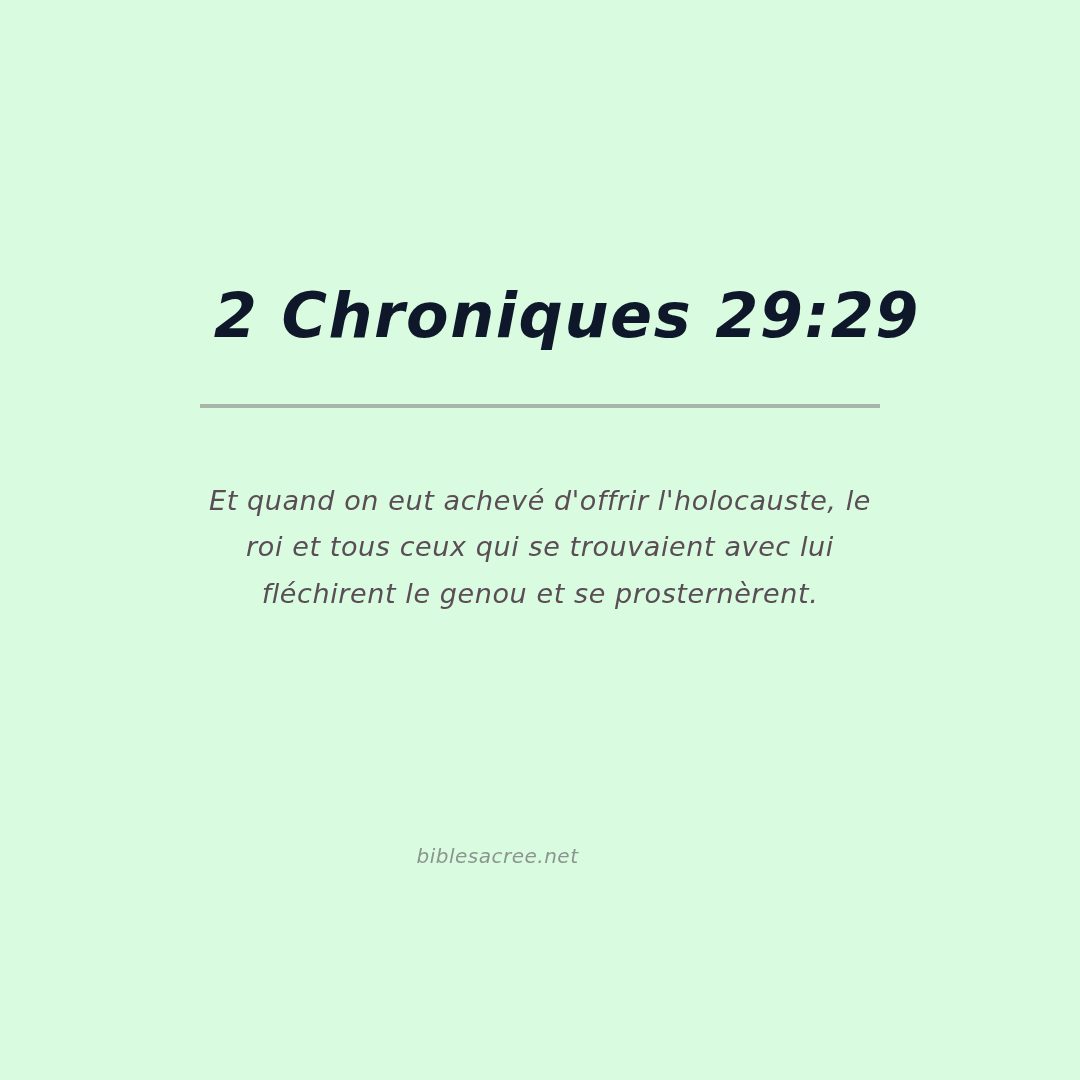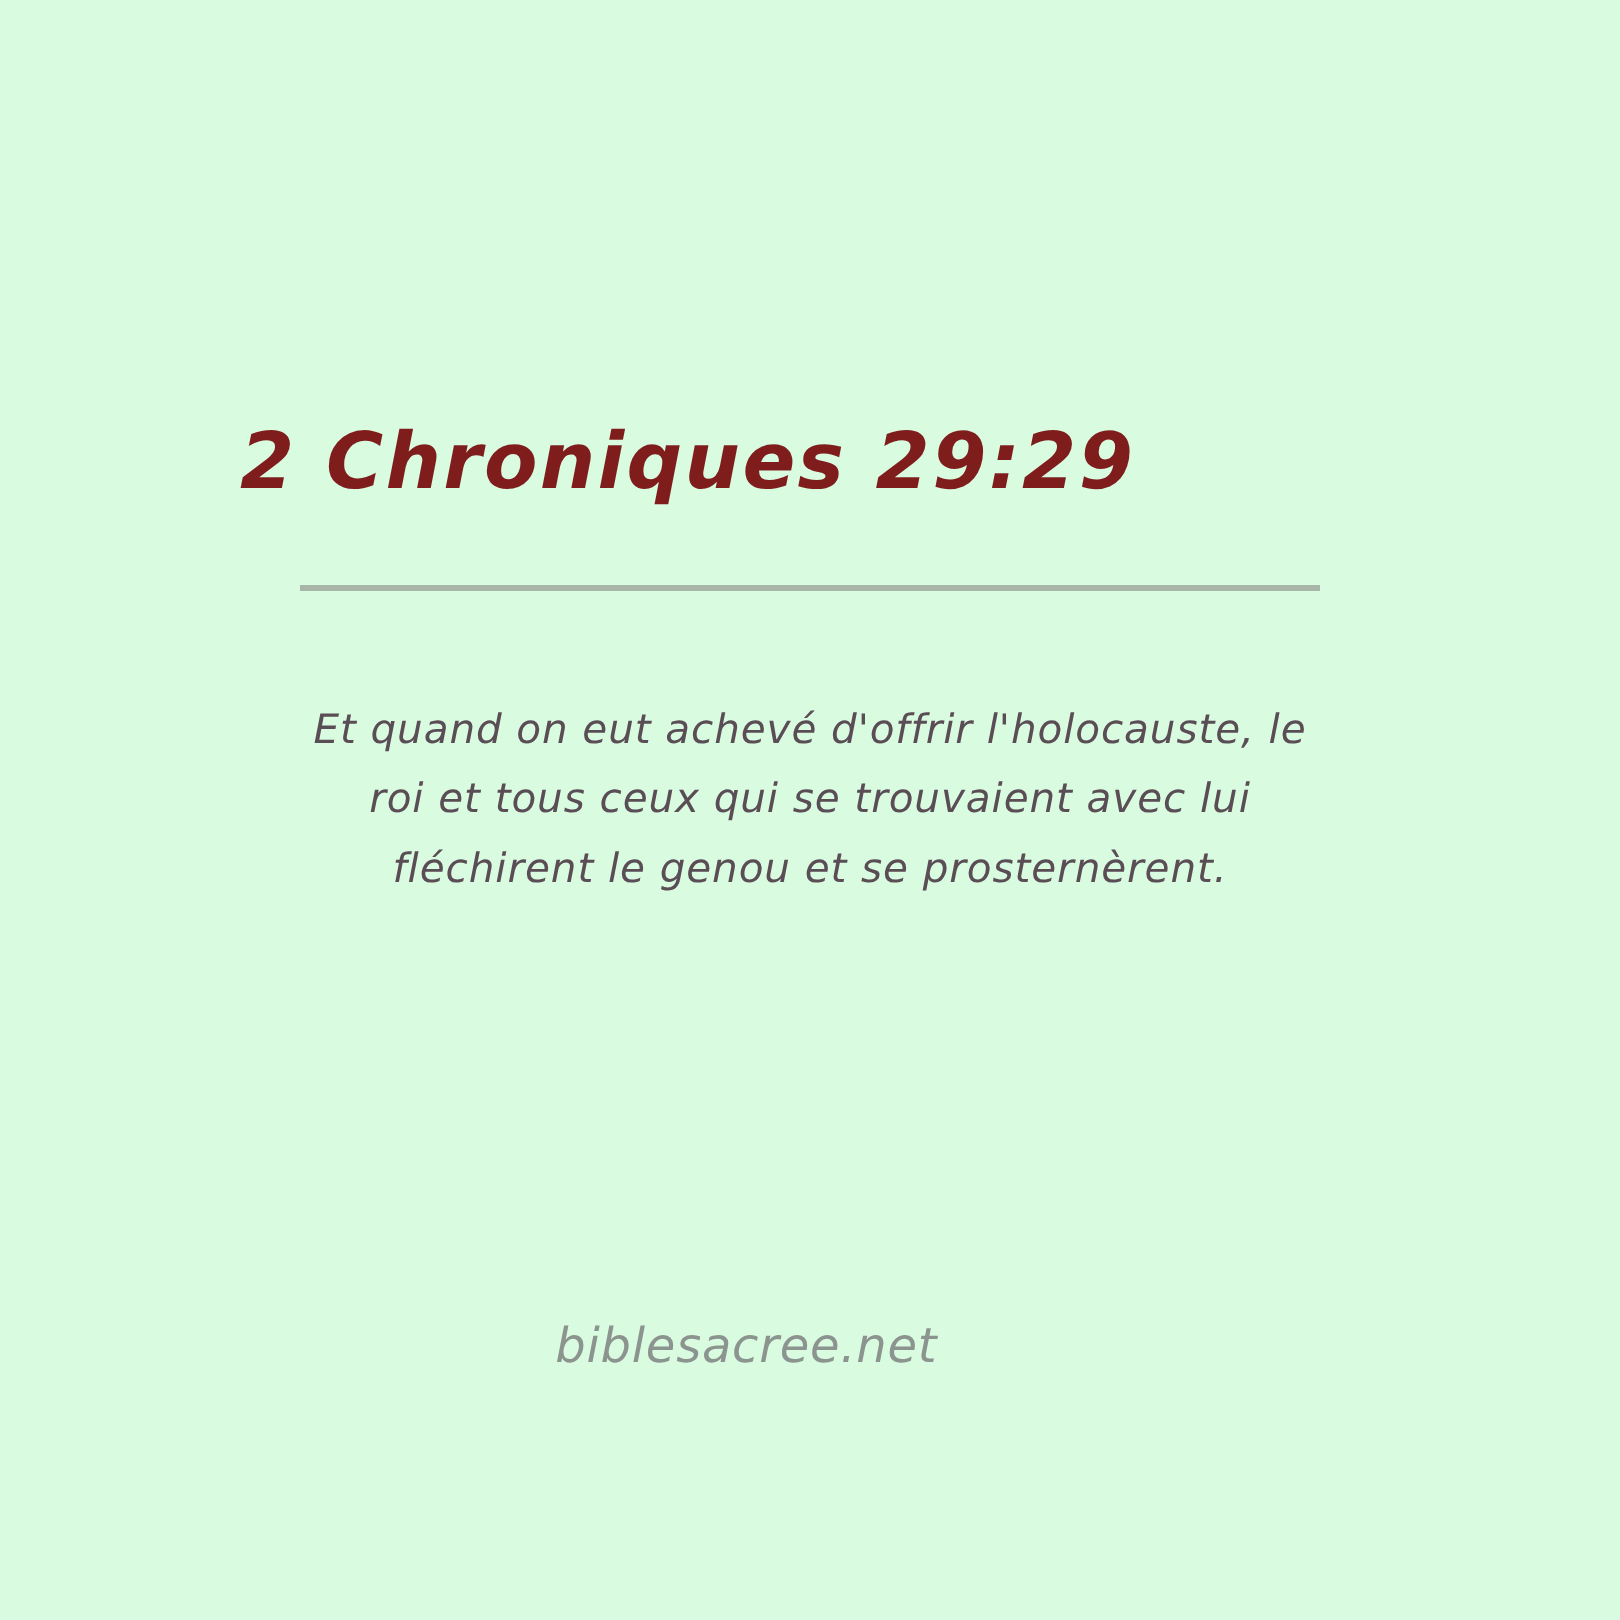--- a/index.html
+++ b/index.html
@@ -18,28 +18,28 @@
     width: 1080px;
     height: 1080px;
     box-sizing: border-box;
     display: flex;
     flex-direction: column;
     align-items: center;
   }
   .reference {
     width: 760px;
     margin-top: 272px;
-    text-align: left;
+    text-align: right;
     font-family: "DejaVu Sans", sans-serif;
     font-style: italic;
     font-weight: bold;
-    font-size: 52px;
+    font-size: 62px;
     line-height: 1.42;
     letter-spacing: 1.5px;
-    color: #7f1d1d;
+    color: #0f172a;
   }
   .divider {
     width: 680px;
     height: 4px;
     background: #a9b5a9;
     margin-top: 44px;
     border: 0;
   }
   .verse {
     width: 700px;
@@ -47,27 +47,27 @@
     text-align: center;
     font-family: "DejaVu Sans", sans-serif;
     font-style: italic;
     font-size: 27px;
     line-height: 1.72;
     letter-spacing: 0.6px;
     color: #5a4d55;
   }
   .site {
     position: absolute;
-    top: 878px;
+    top: 844px;
     left: 0;
     width: 995px;
     text-align: center;
     font-family: "DejaVu Sans", sans-serif;
     font-style: italic;
-    font-size: 32px;
+    font-size: 20px;
     letter-spacing: 0.5px;
     color: #8c9490;
   }
 </style>
 </head>
 <body>
 
 <div class="card">
   <div class="reference">2 Chroniques 29:29</div>
   <hr class="divider">

